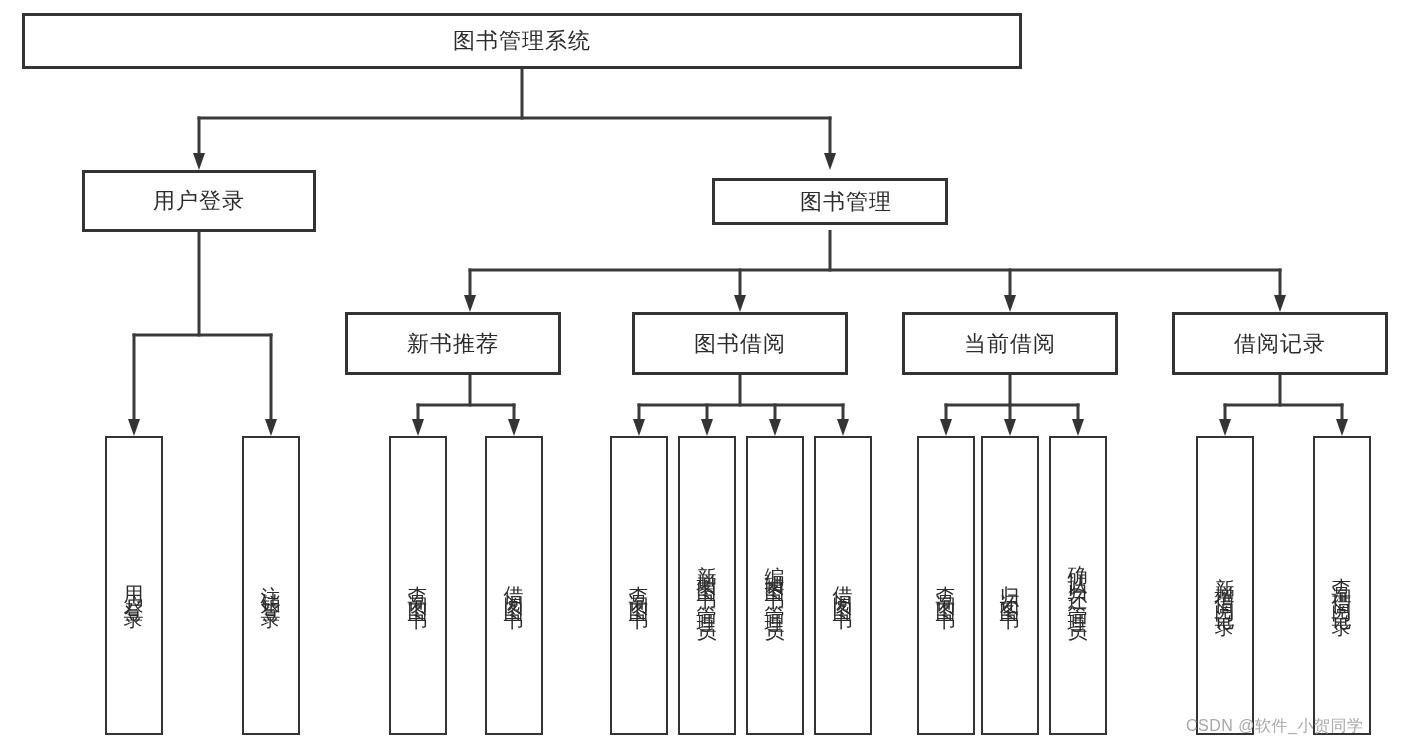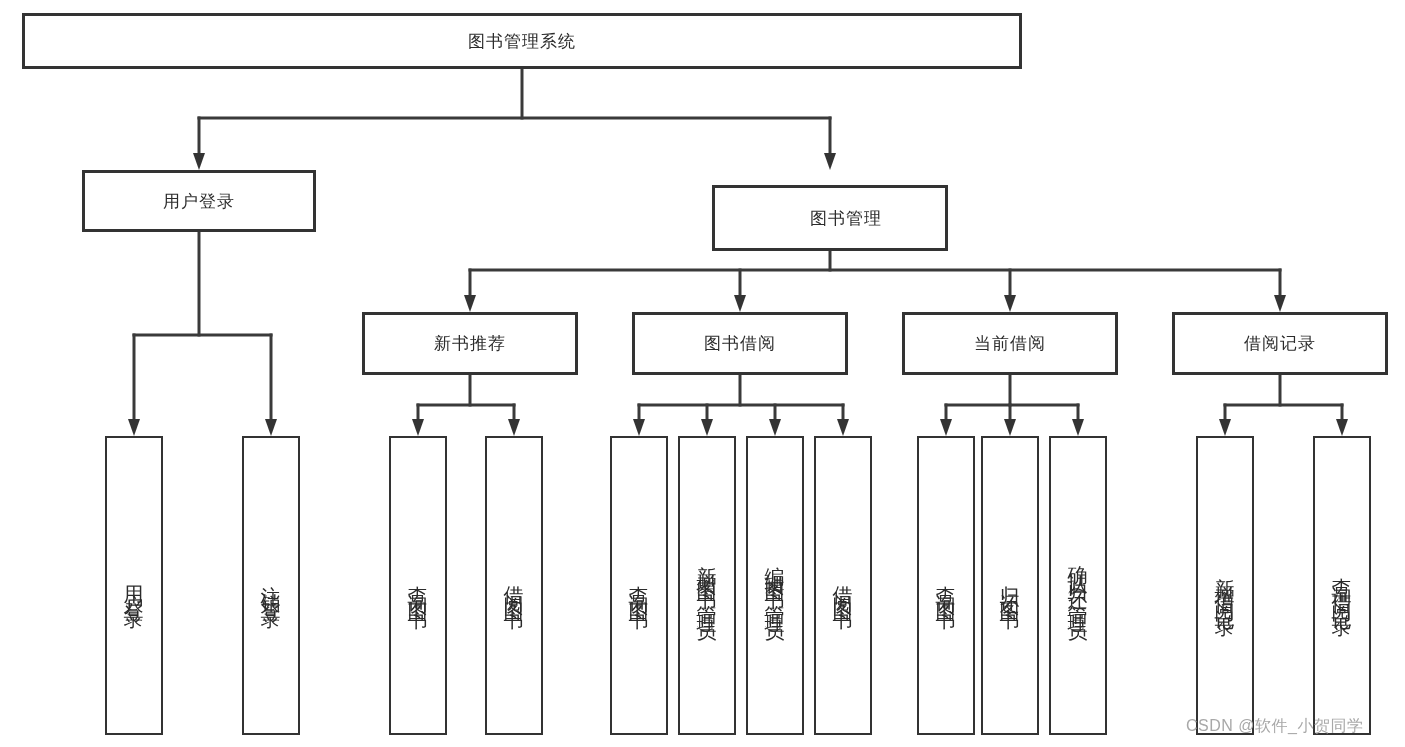--- a/index.html
+++ b/index.html
@@ -32,29 +32,29 @@
   }
   .node {
     position: absolute;
     box-sizing: border-box;
     background: #ffffff;
     border: 3px solid #333333;
     display: flex;
     align-items: center;
     justify-content: center;
     color: #2b2b2b;
-    font-size: 17px;
+    font-size: 22px;
     letter-spacing: 1px;
     white-space: nowrap;
   }
   .node.root   { left: 22px;  top: 13px;  width: 1000px; height: 56px; }
   .node.lvl2a  { left: 82px;  top: 170px; width: 234px;  height: 62px; }
-  .node.lvl2b  { left: 712px; top: 185px; width: 236px;  height: 66px; padding-left: 32px; }
+  .node.lvl2b  { left: 712px; top: 178px; width: 236px;  height: 47px; padding-left: 32px; }
   .node.lvl3   { top: 312px; width: 216px; height: 63px; }
-  .node.g0 { left: 362px;  }
+  .node.g0 { left: 345px;  }
   .node.g1 { left: 632px;  }
   .node.g2 { left: 902px;  }
   .node.g3 { left: 1172px; }
   .node.leaf {
     top: 436px;
     width: 58px;
     height: 299px;
     border-width: 2px;
     writing-mode: vertical-rl;
     text-orientation: mixed;

